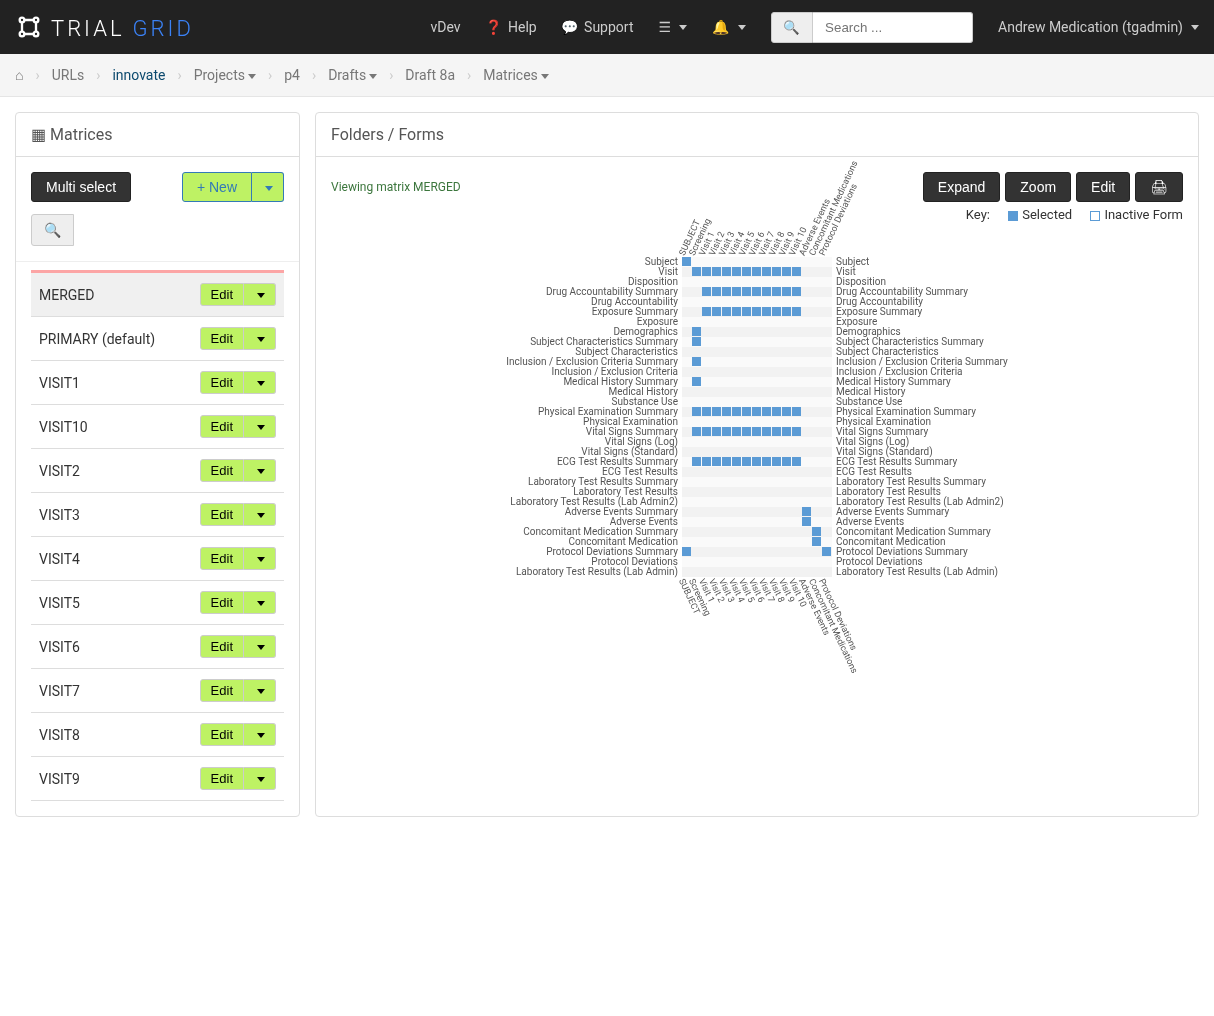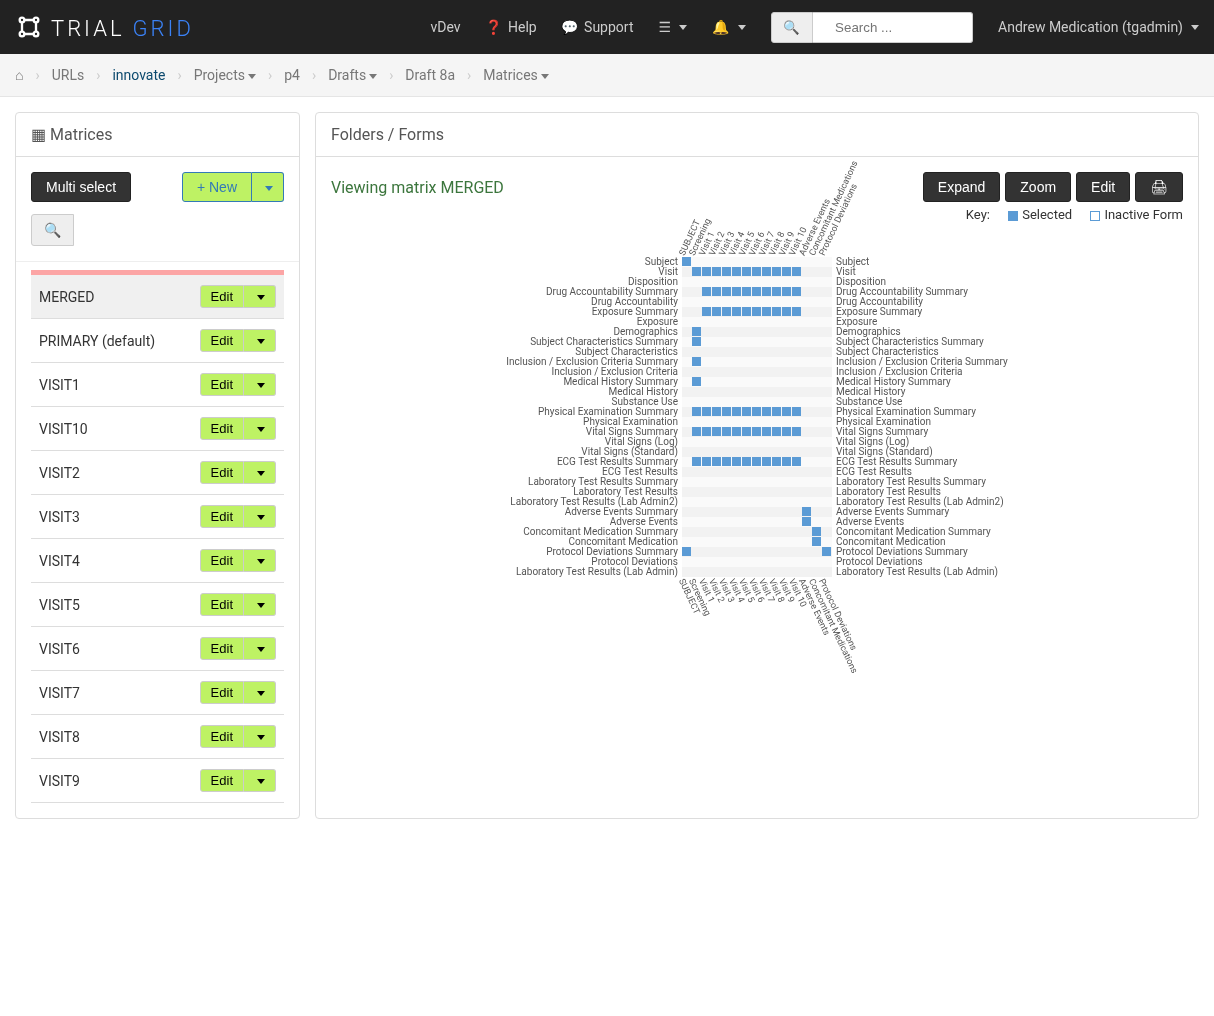--- a/index.html
+++ b/index.html
@@ -5,48 +5,48 @@
 *{box-sizing:border-box;margin:0;padding:0}
 body{font-family:-apple-system,BlinkMacSystemFont,"Segoe UI",Roboto,sans-serif;font-size:14px;color:#333;background:#fff}
 .navbar{background:#222;color:#fff;height:54px;display:flex;align-items:center;padding:0 15px}
 .logo{display:flex;align-items:flex-end;gap:8px;font-size:22px;letter-spacing:3px;font-weight:300}
 .logo-icon{width:28px;height:28px}
 .logo .grid{color:#3b82f6}
 .nav-items{margin-left:auto;display:flex;align-items:center;gap:25px}
 .nav-item{color:#ccc;cursor:pointer;display:flex;align-items:center;gap:5px}
 .search-wrap{display:flex;align-items:center}
 .search-btn{background:#eee;border:1px solid #ccc;padding:7px 12px;border-radius:3px 0 0 3px;cursor:pointer}
-.search-input{padding:7px 22px;border:1px solid #ccc;border-left:none;border-radius:0 3px 3px 0;width:160px}
+.search-input{padding:7px 12px;border:1px solid #ccc;border-left:none;border-radius:0 3px 3px 0;width:160px}
 .breadcrumb{background:#f5f5f5;padding:13px 15px;display:flex;align-items:center;gap:12px;color:#777;border-bottom:1px solid #e5e5e5}
 .breadcrumb .sep{color:#ccc}
 .breadcrumb a{color:#777;text-decoration:none}
 .breadcrumb .active{color:#0c4a6e}
 .container{display:flex;gap:15px;padding:15px}
 .panel{background:#fff;border:1px solid #ddd;border-radius:4px}
 .panel-heading{padding:12px 15px;border-bottom:1px solid #ddd;font-size:16px;color:#555}
 .panel-body{padding:15px}
 .sidebar{width:285px;flex-shrink:0}
 .main{flex:1}
 .btn{padding:6px 14px;border:1px solid #ccc;border-radius:3px;background:#bef264;cursor:pointer;font-size:14px}
 .btn-dark{background:#333;color:#fff;border-color:#222}
 .btn-new{color:#337ab7;border-color:#337ab7}
 .btn-group{display:flex}
 .btn-group .btn:first-child{border-radius:3px 0 0 3px}
 .btn-group .btn:last-child{border-radius:0 3px 3px 0;border-left:none;padding:6px 10px}
 .toolbar-row{display:flex;justify-content:space-between;align-items:center;margin-bottom:12px}
 .search-matrices{display:flex;margin-bottom:15px}
 .search-matrices-icon{background:#eee;border:1px solid #ccc;padding:7px 12px;border-radius:3px 0 0 3px}
 .search-matrices-input{flex:1;padding:7px 10px;border:1px solid #ccc;border-left:none;border-radius:0 3px 3px 0}
-.matrix-list{border-top:5px solid #fca5a5}
+.matrix-list{border-top:3px solid #fca5a5}
 .matrix-item{display:flex;justify-content:space-between;align-items:center;padding:10px 8px;border-bottom:1px solid #ddd}
 .matrix-item.active{background:#f0f0f0}
 .matrix-item .btn-group .btn{padding:3px 10px;font-size:13px}
 .entries-info{padding:12px 2px;color:#555}
 .viewing-header{display:flex;justify-content:space-between;align-items:center;margin-bottom:5px}
-.viewing-title{color:#3c763d;font-size:16px}
+.viewing-title{color:#3c763d;font-size:12px}
 .action-btns{display:flex;gap:5px}
 .key-row{text-align:right;margin-bottom:15px;font-size:13px}
 .key-item{margin-left:15px}
 .sq{display:inline-block;width:10px;height:10px;vertical-align:middle;margin-right:4px}
 .sq.filled{background:#5b9bd5}
 .sq.empty{border:1.5px solid #5b9bd5}
 .grid-wrap{display:flex;justify-content:center;padding:20px 0 60px}
 .grid-inner{position:relative;font-size:10px;color:#555}
 .row-labels-left{text-align:right;position:absolute;right:100%;top:0;padding-right:4px;white-space:nowrap}
 .row-labels-right{text-align:left;position:absolute;left:100%;top:0;padding-left:4px;white-space:nowrap}

